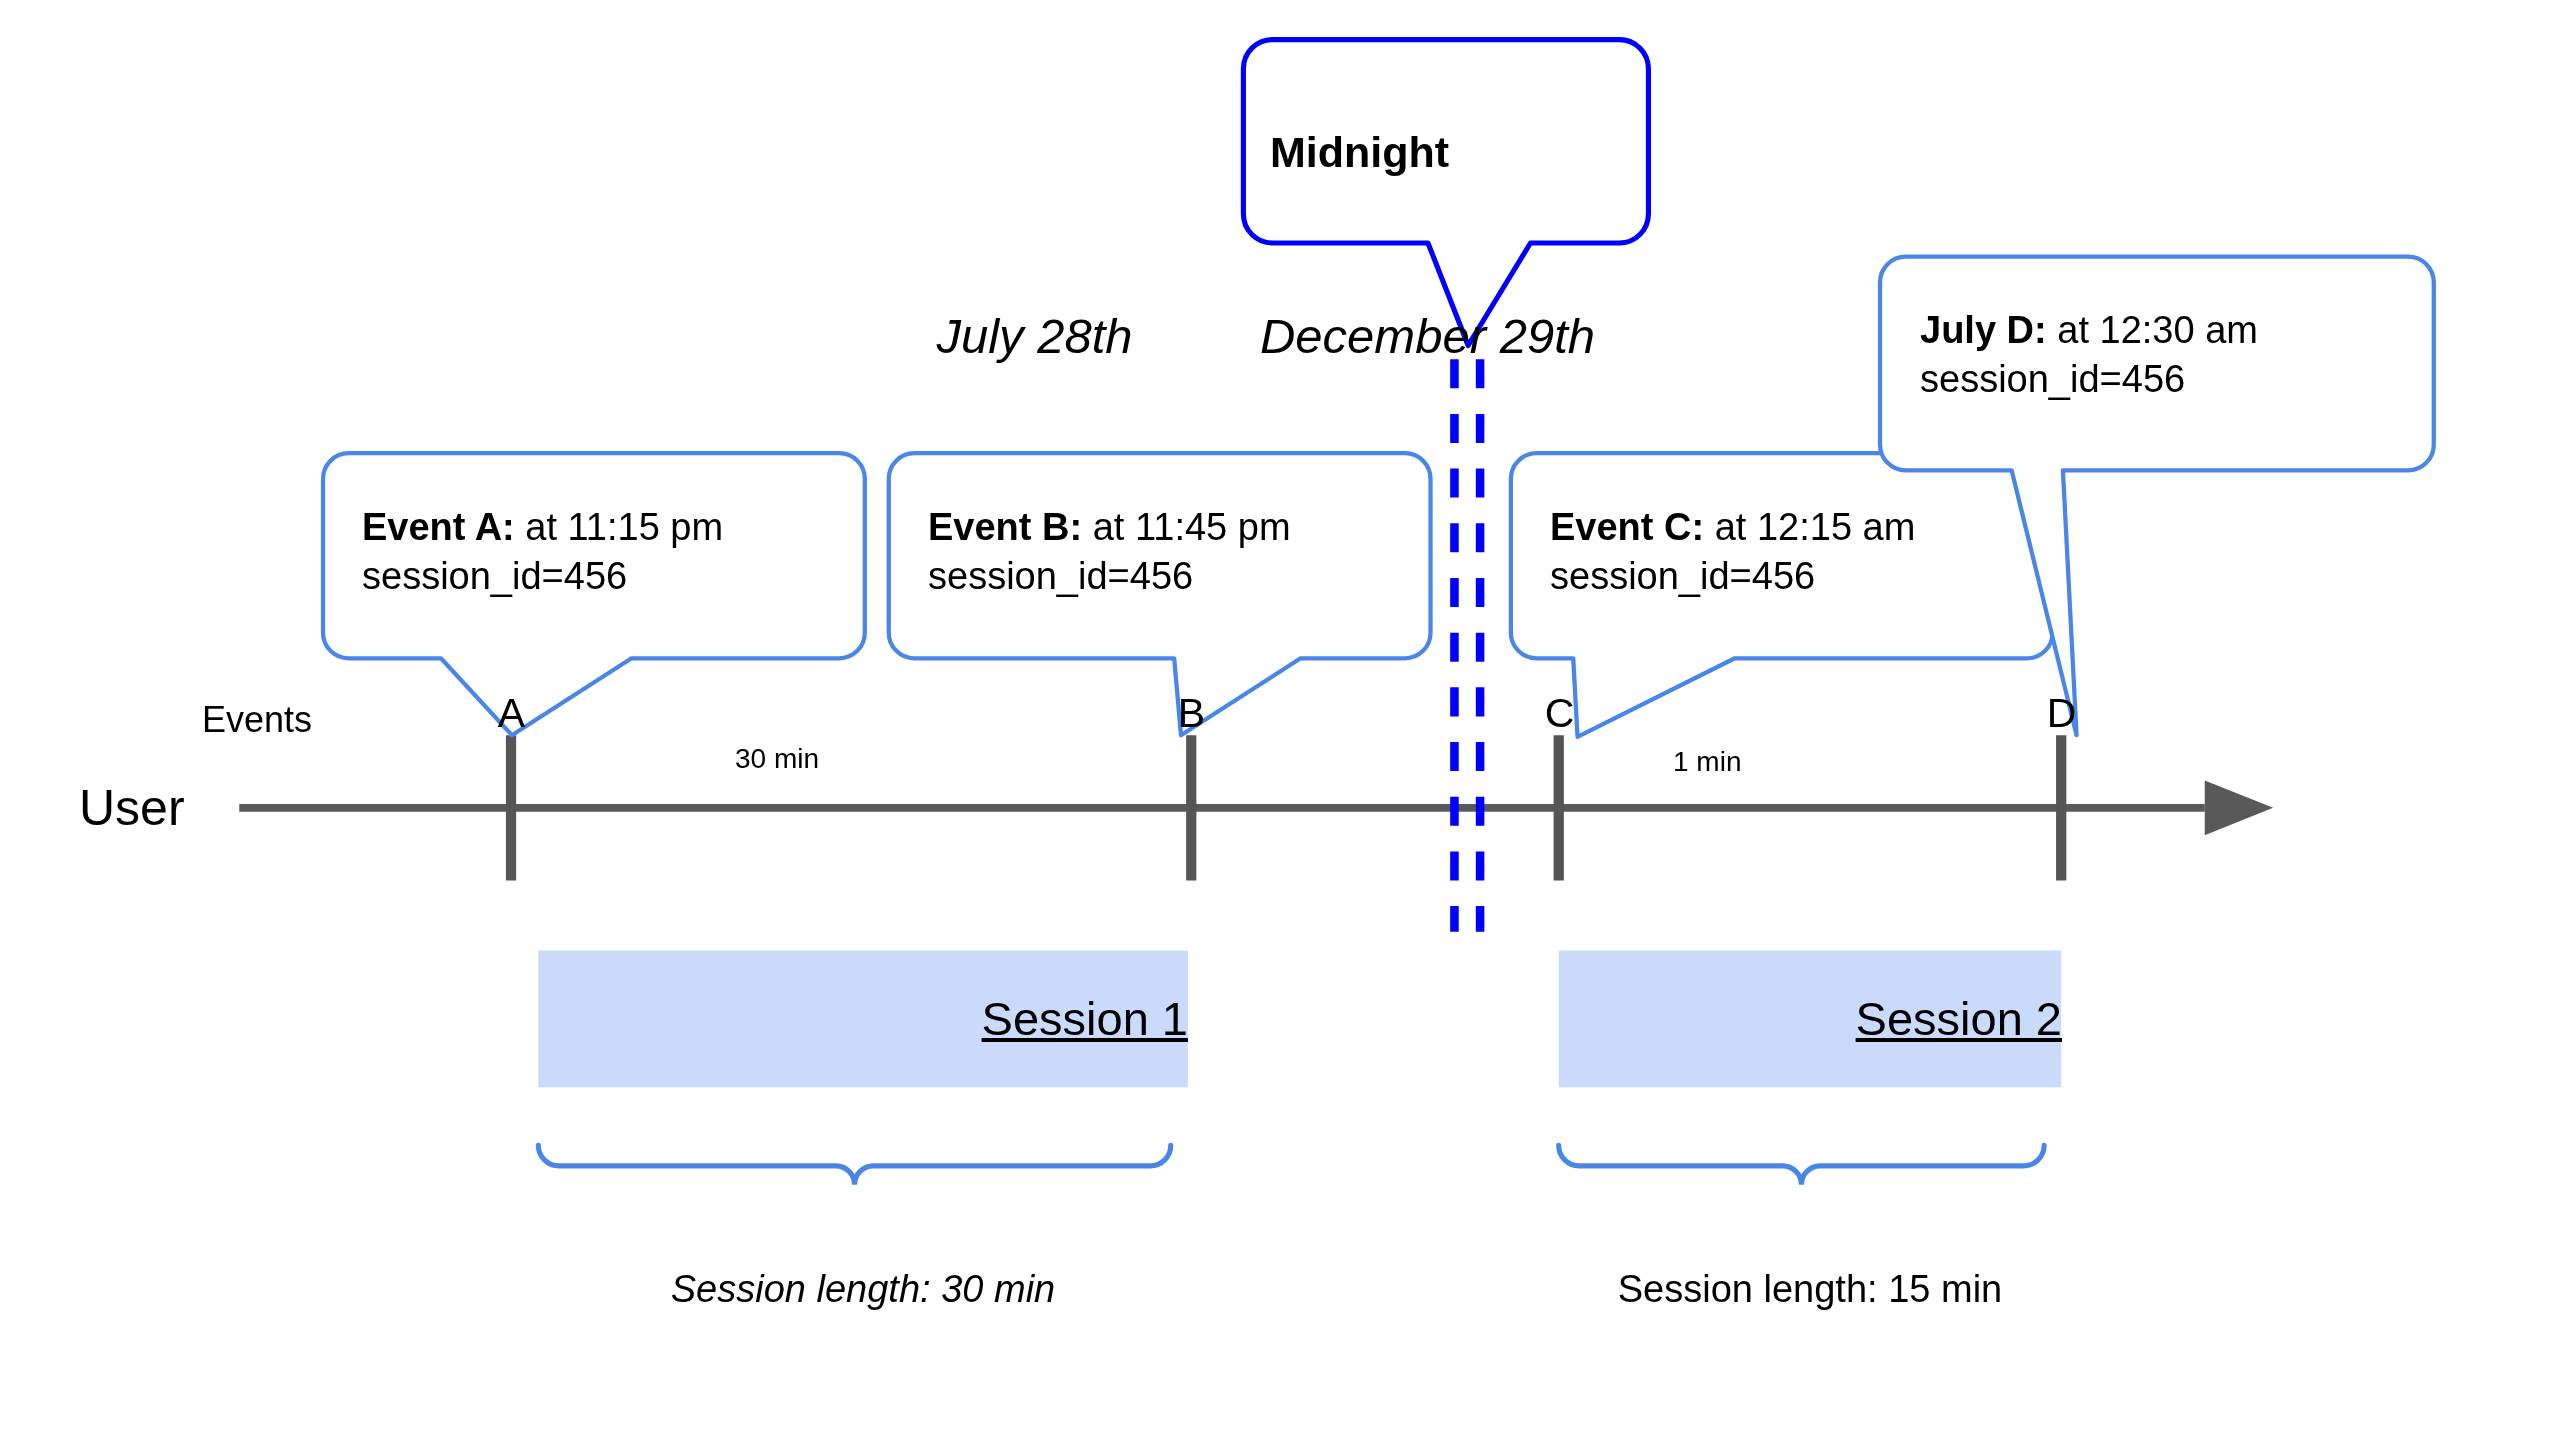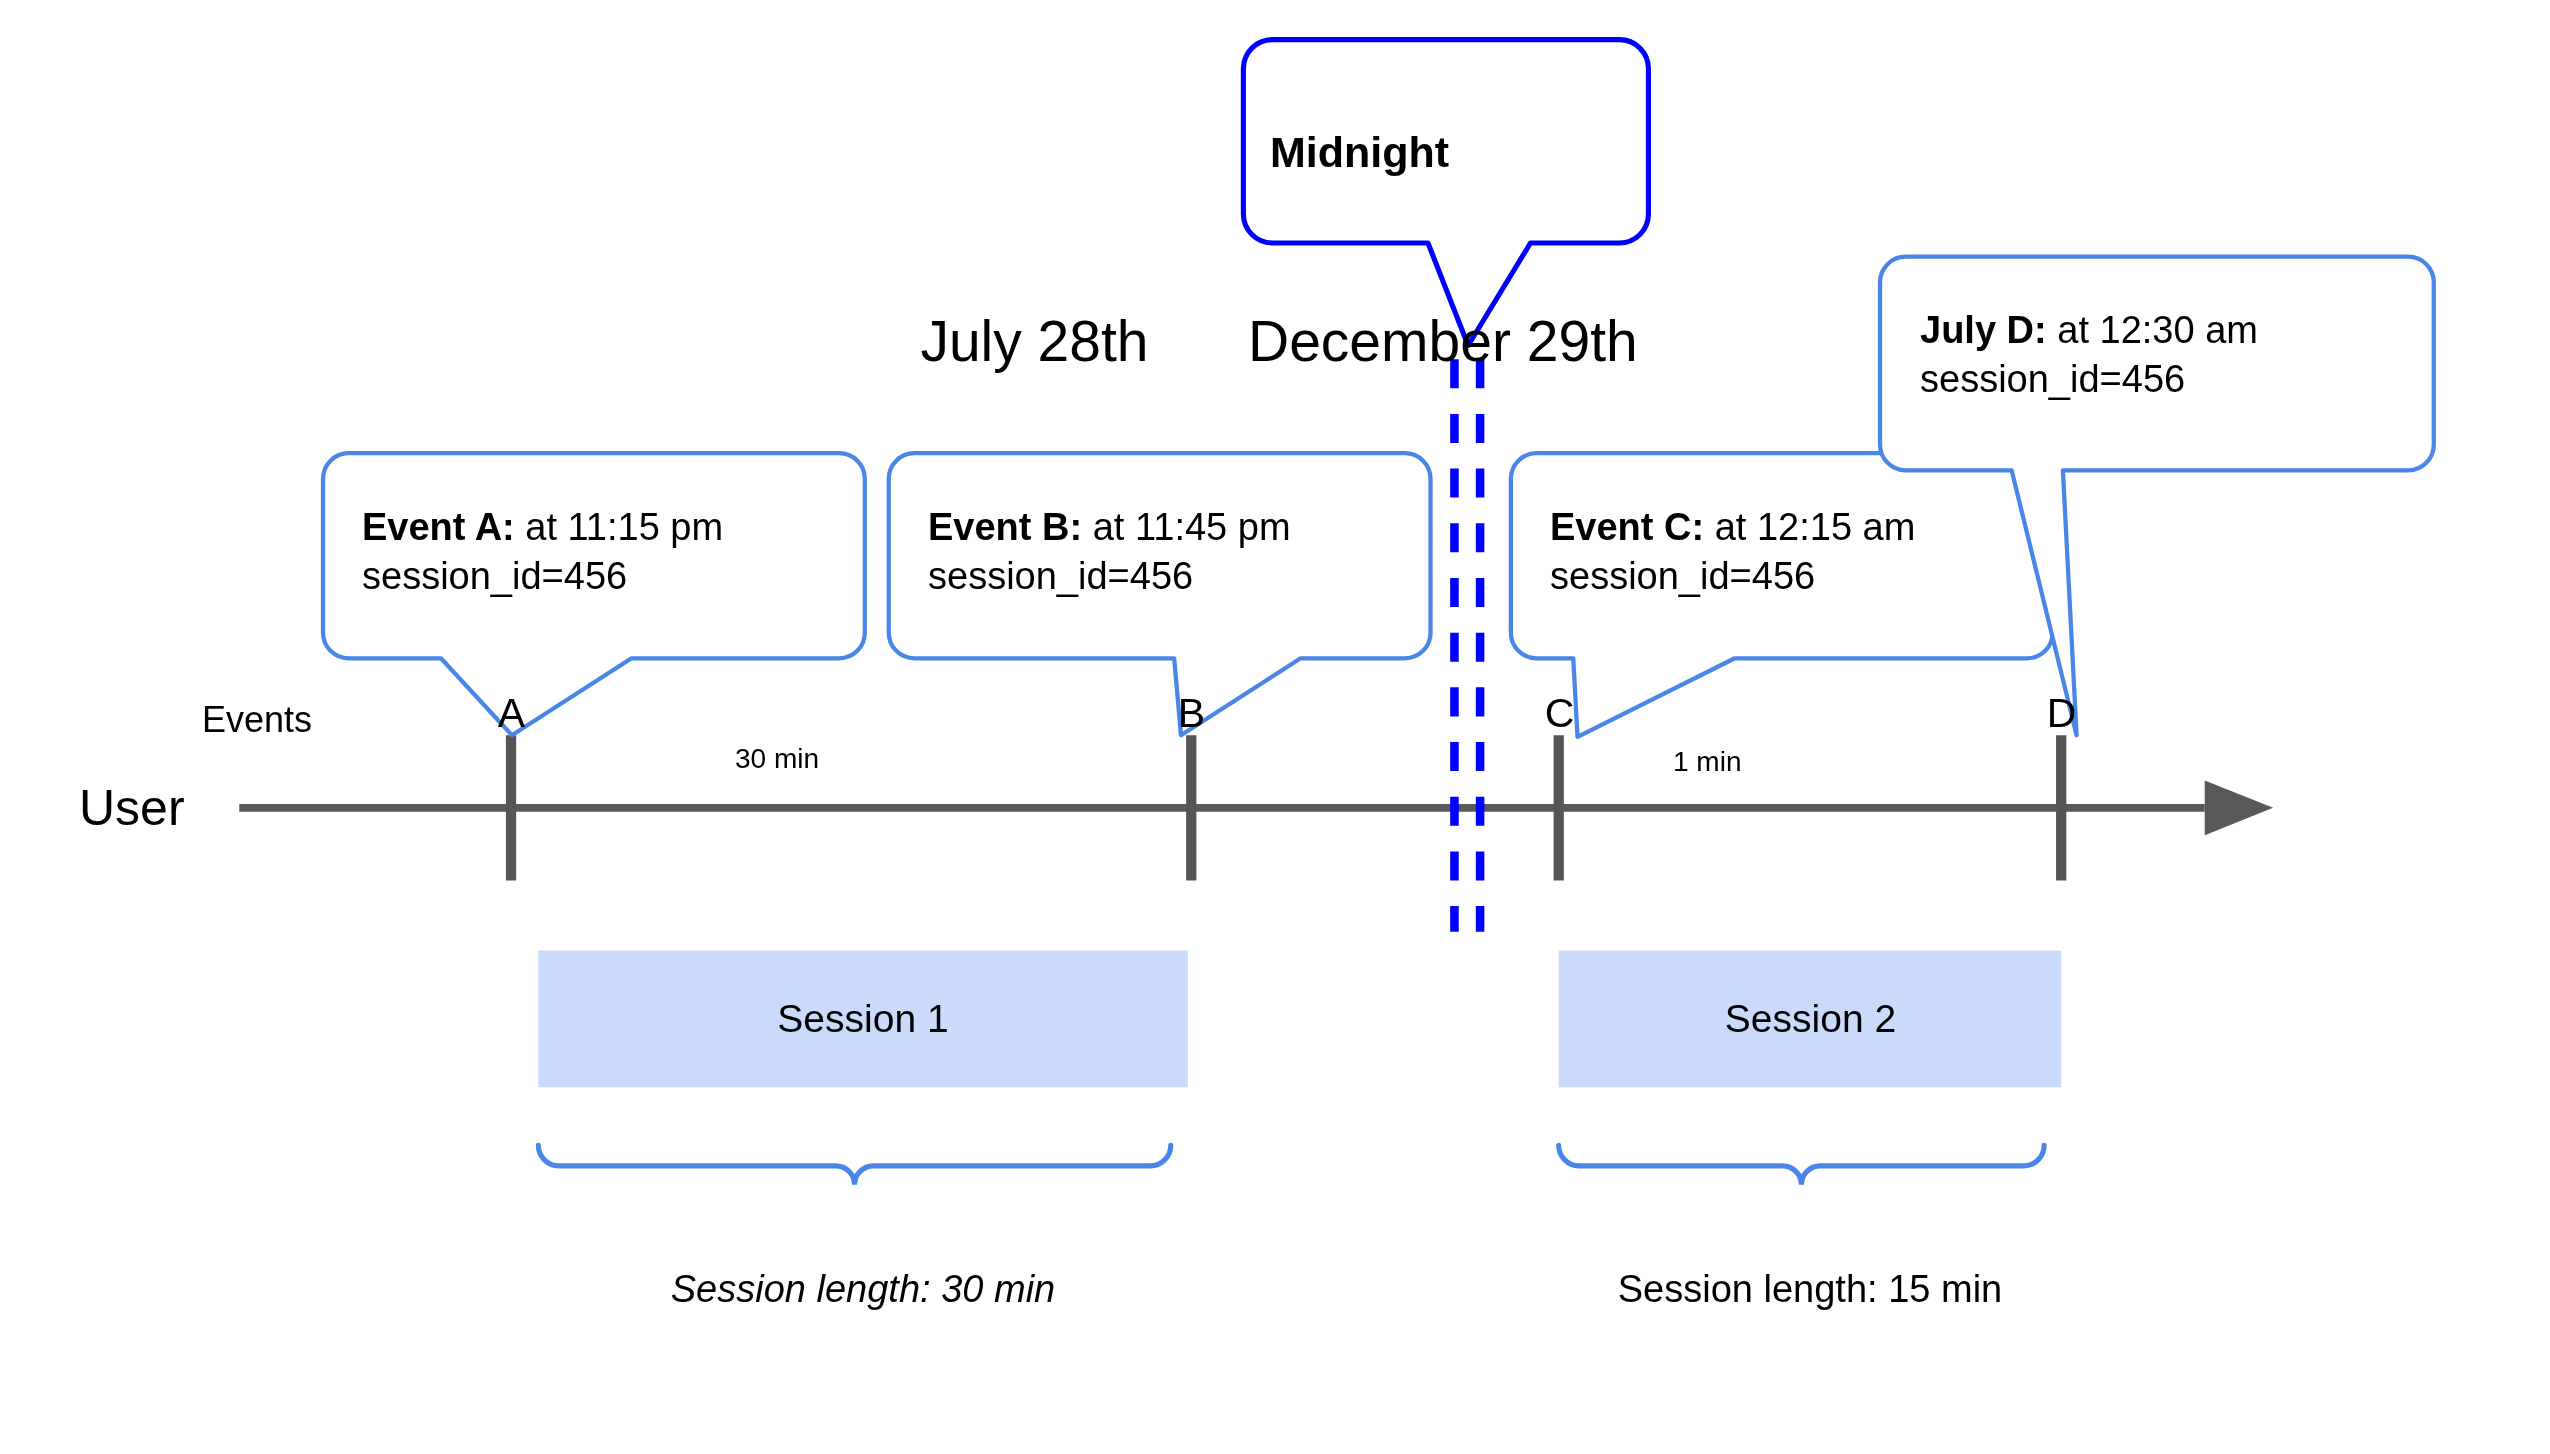--- a/index.html
+++ b/index.html
@@ -39,34 +39,36 @@
     font-size: 36px;
     left: 202px;
     top: 699px;
   }
   .evt-letter {
     font-size: 41px;
     text-align: center;
     width: 103px;
   }
   .date-lbl {
-    font-size: 57px;
+    font-size: 49px;
     text-align: center;
     width: 359px;
+    font-style: italic;
   }
   .dur-lbl {
     font-size: 28px;
     text-align: left;
     width: 273px;
   }
   .session-lbl {
-    font-size: 39px;
-    text-align: center;
+    font-size: 47px;
+    text-align: right;
     line-height: 137px;
     height: 137px;
+    text-decoration: underline;
   }
   .slen-lbl {
     font-size: 38px;
     text-align: center;
     width: 650px;
   }
   .callout-txt {
     position: absolute;
     font-size: 38px;
     line-height: 1.30;

